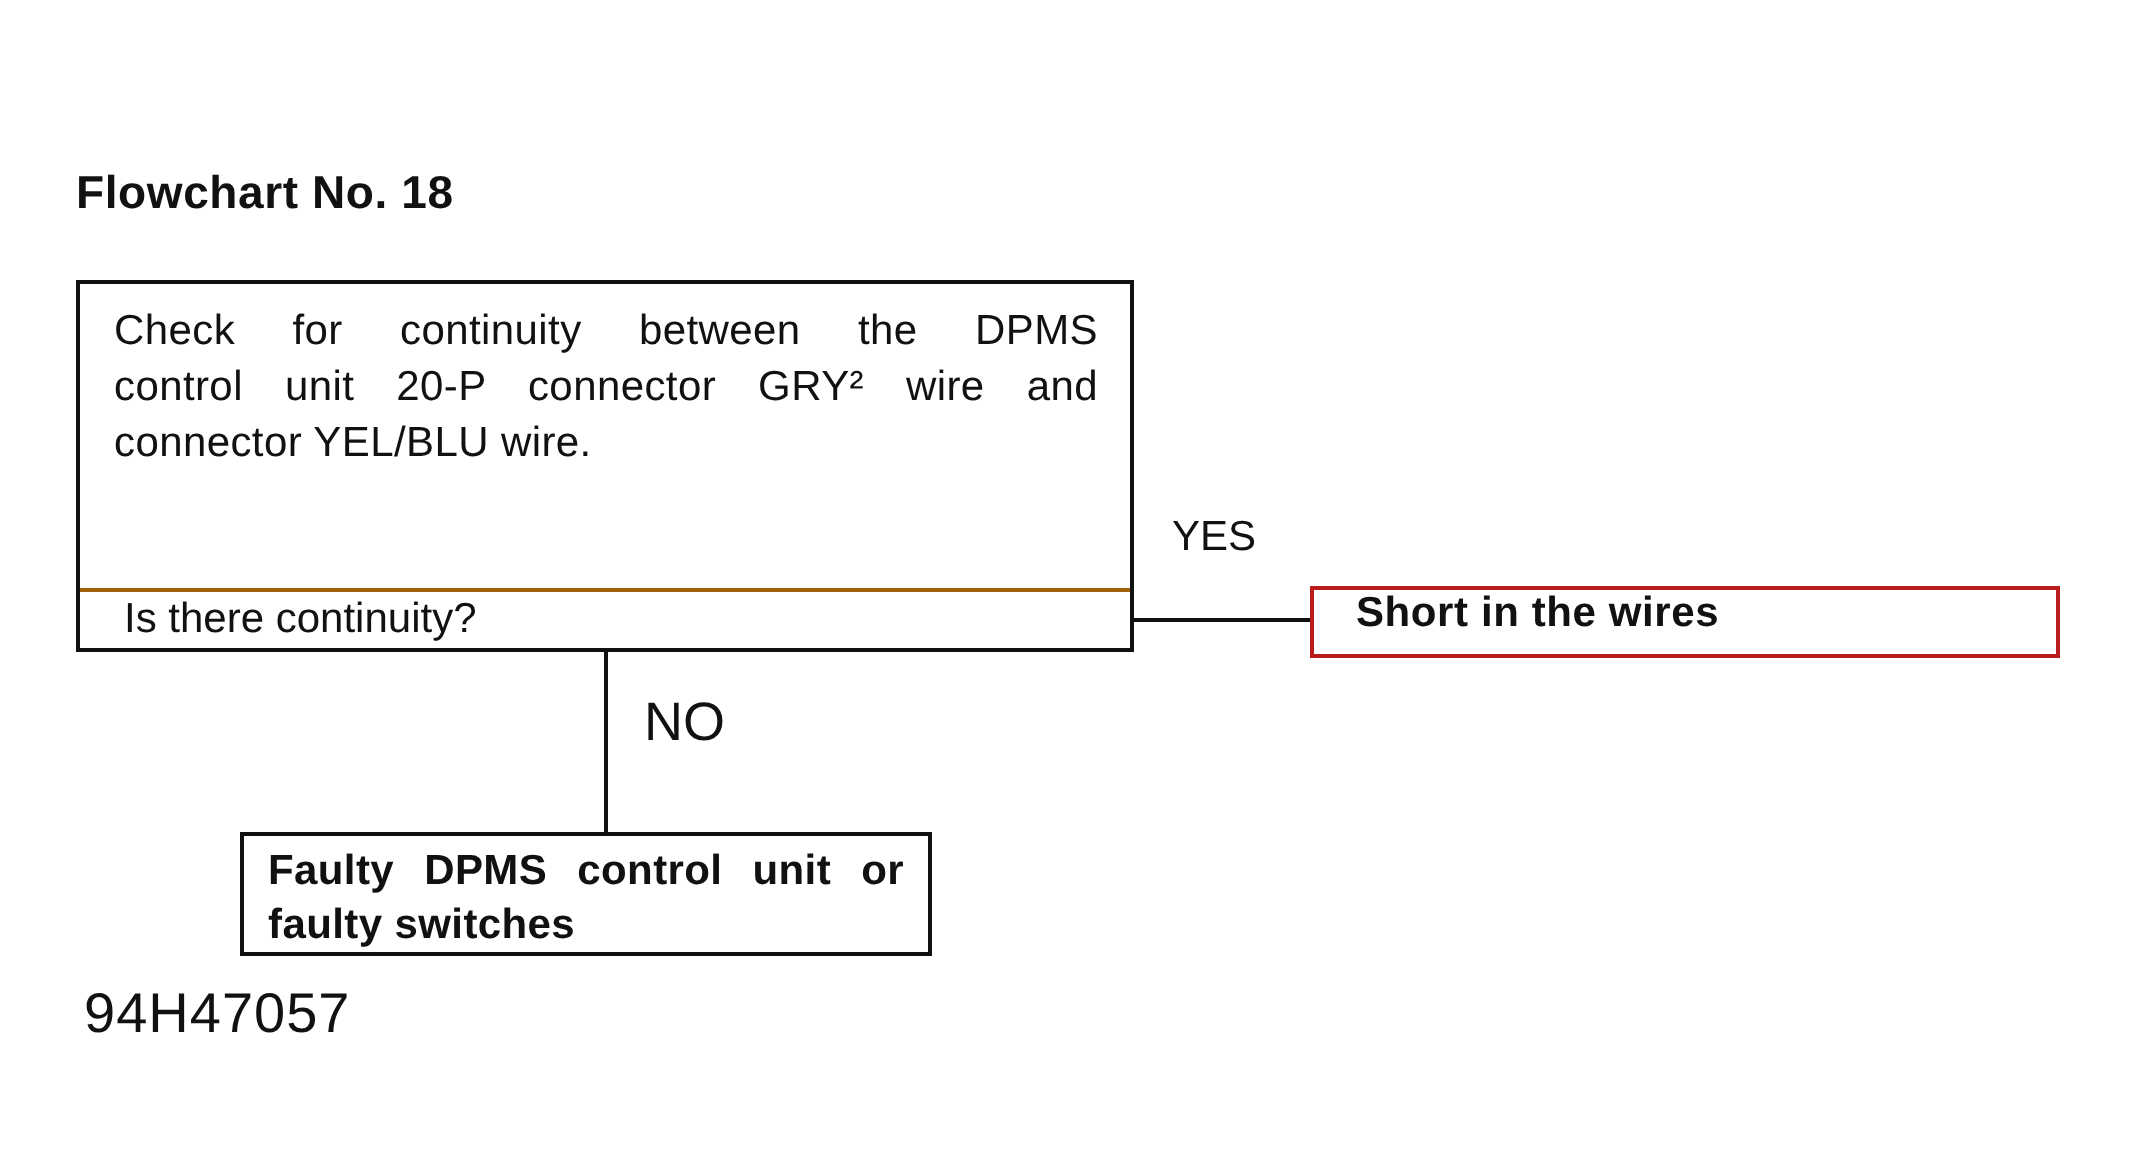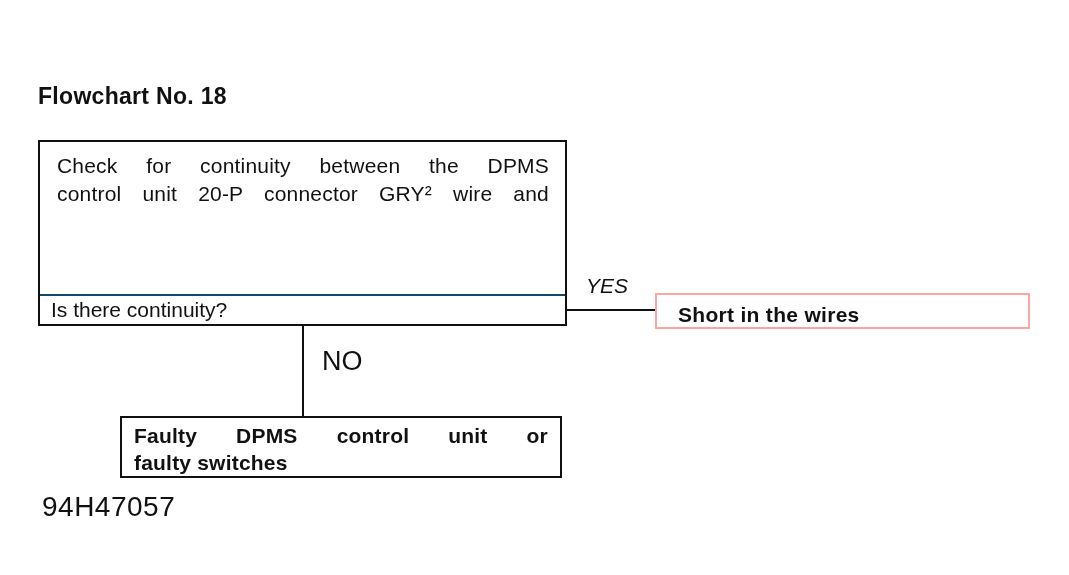--- a/index.html
+++ b/index.html
@@ -53,51 +53,50 @@
   }
   .jline.last {
     text-align-last: left;
   }
   .question {
     position: absolute;
     left: 0;
     right: 0;
     bottom: 0;
     height: 30px;
-    border-top: 2px solid #0c4a6e;
+    border-top: 2px solid #a16207;
     box-sizing: border-box;
-    padding-left: 11px;
+    padding-left: 22px;
     font-size: 21px;
     line-height: 27px;
   }
   .yes-line {
     position: absolute;
     left: 567px;
     top: 296px;
     width: 88px;
     height: 2px;
     background: #111111;
   }
   .yes-label {
     position: absolute;
     left: 586px;
-    top: 261px;
+    top: 244px;
     font-size: 21px;
-    font-style: italic;
   }
   .short-box {
     position: absolute;
     left: 655px;
     top: 280px;
     width: 375px;
     height: 36px;
-    border: 2px solid #fca5a5;
+    border: 2px solid #b91c1c;
     box-sizing: border-box;
     display: flex;
-    align-items: flex-end;
+    align-items: flex-start;
     padding-left: 21px;
     font-size: 21px;
     font-weight: bold;
     letter-spacing: 0.3px;
   }
   .no-line {
     position: absolute;
     left: 302px;
     top: 313px;
     width: 2px;
@@ -107,21 +106,21 @@
   .no-label {
     position: absolute;
     left: 322px;
     top: 333px;
     font-size: 27px;
   }
   .faulty-box {
     position: absolute;
     left: 120px;
     top: 403px;
-    width: 442px;
+    width: 346px;
     height: 62px;
     border: 2px solid #111111;
     box-sizing: border-box;
     padding: 4px 12px 0 12px;
     font-size: 21px;
     font-weight: bold;
     line-height: 27px;
     letter-spacing: 0.2px;
   }
   .doc-code {
@@ -136,20 +135,21 @@
 <body>
 
 <div class="canvas">
 
   <div class="title">Flowchart No. 18</div>
 
   <div class="main-box">
     <div class="instruction">
       <div class="jline">Check for continuity between the DPMS</div>
       <div class="jline">control unit 20-P connector GRY² wire and</div>
+      <div class="jline last">connector YEL/BLU wire.</div>
     </div>
     <div class="question">Is there continuity?</div>
   </div>
 
   <div class="yes-line"></div>
   <div class="yes-label">YES</div>
 
   <div class="short-box">
     <span>Short in the wires</span>
   </div>

